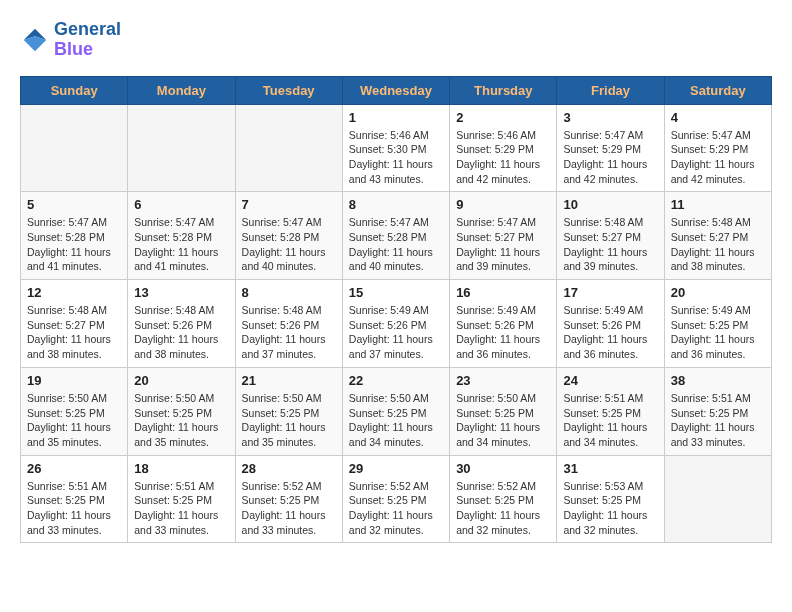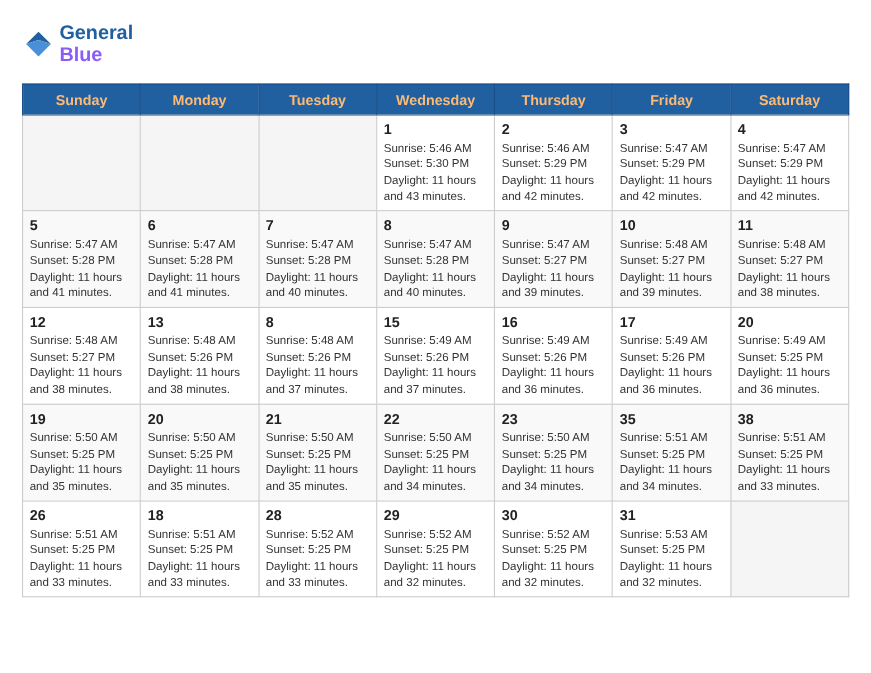--- a/index.html
+++ b/index.html
@@ -287,21 +287,21 @@
 and 34 minutes.</div>
         </td>
         <td>
           <span class="day-num">23</span>
           <div class="day-info" style="white-space: pre-line;">Sunrise: 5:50 AM
 Sunset: 5:25 PM
 Daylight: 11 hours
 and 34 minutes.</div>
         </td>
         <td>
-          <span class="day-num">35</span>
+          <span class="day-num">24</span>
           <div class="day-info" style="white-space: pre-line;">Sunrise: 5:51 AM
 Sunset: 5:25 PM
 Daylight: 11 hours
 and 34 minutes.</div>
         </td>
         <td>
           <span class="day-num">38</span>
           <div class="day-info" style="white-space: pre-line;">Sunrise: 5:51 AM
 Sunset: 5:25 PM
 Daylight: 11 hours

